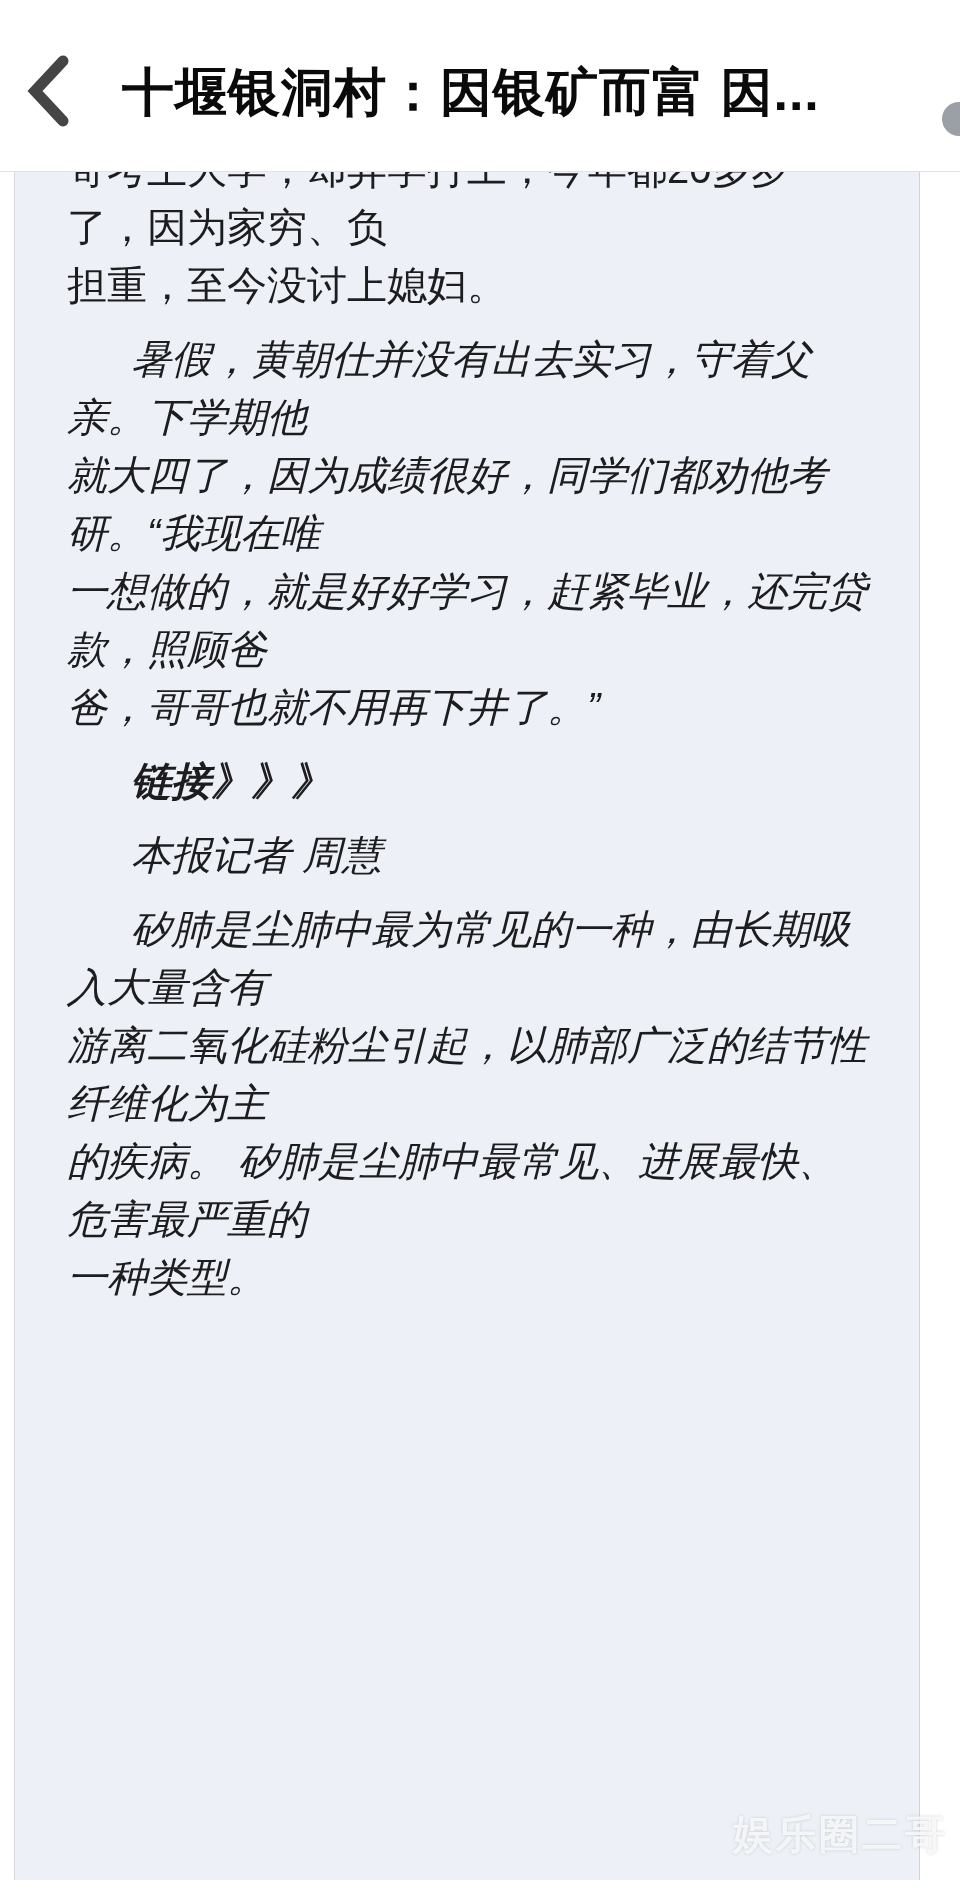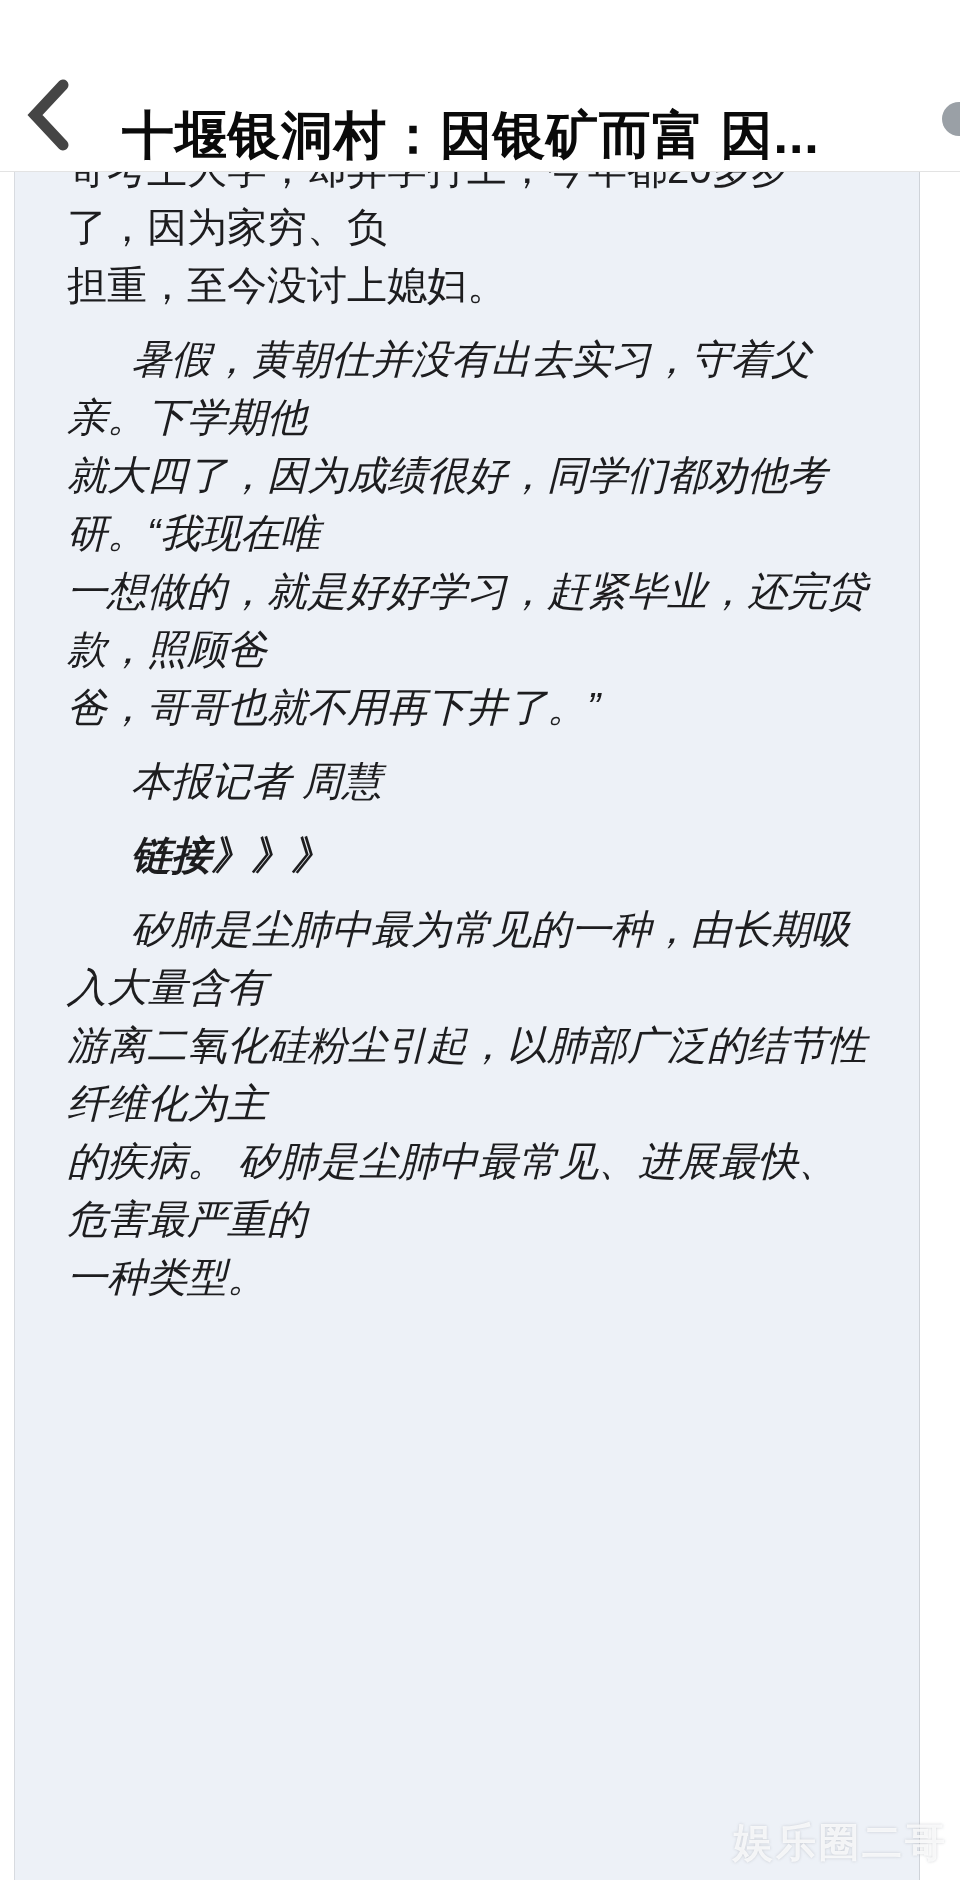--- a/index.html
+++ b/index.html
@@ -56,21 +56,21 @@
   .header {
     position: absolute;
     left: 0;
     top: 0;
     width: 960px;
     height: 172px;
     background: #ffffff;
     border-bottom: 1px solid #e3e3e3;
     z-index: 5;
     display: flex;
-    align-items: flex-end;
+    align-items: center;
     box-sizing: border-box;
     padding-top: 14px;
   }
   .back-btn {
     width: 96px;
     height: 110px;
     display: flex;
     align-items: center;
     justify-content: center;
     background: none;
@@ -98,21 +98,21 @@
     background: #9aa0a6;
     border: none;
     padding: 0;
     cursor: pointer;
   }
 
   
   .watermark {
     position: absolute;
     right: 12px;
-    bottom: 24px;
+    bottom: 32px;
     z-index: 6;
     font-size: 40px;
     font-weight: bold;
     color: rgba(255,255,255,0.78);
     text-shadow: 0 0 3px rgba(150,155,165,0.45);
     letter-spacing: 3px;
     pointer-events: none;
     margin-left: 46px;
   }
 </style>
@@ -122,22 +122,22 @@
 <div class="page">
 
   <main class="card">
     <div class="article-body">
         <p class="para">哥考上大学，却弃学打工，今年都20多岁了，因为家穷、负
 担重，至今没讨上媳妇。</p>
         <p class="para indent">暑假，黄朝仕并没有出去实习，守着父亲。下学期他
 就大四了，因为成绩很好，同学们都劝他考研。“我现在唯
 一想做的，就是好好学习，赶紧毕业，还完贷款，照顾爸
 爸，哥哥也就不用再下井了。”</p>
+        <p class="para bold indent">链接》》》</p>
         <p class="para indent">本报记者 周慧</p>
-        <p class="para bold indent">链接》》》</p>
         <p class="para indent">矽肺是尘肺中最为常见的一种，由长期吸入大量含有
 游离二氧化硅粉尘引起，以肺部广泛的结节性纤维化为主
 的疾病。 矽肺是尘肺中最常见、进展最快、危害最严重的
 一种类型。</p>
       </div>
   </main>
 
   <header class="header">
     <button class="back-btn">
       <span>

